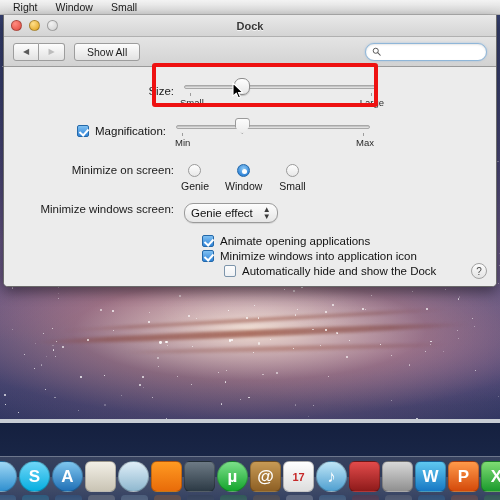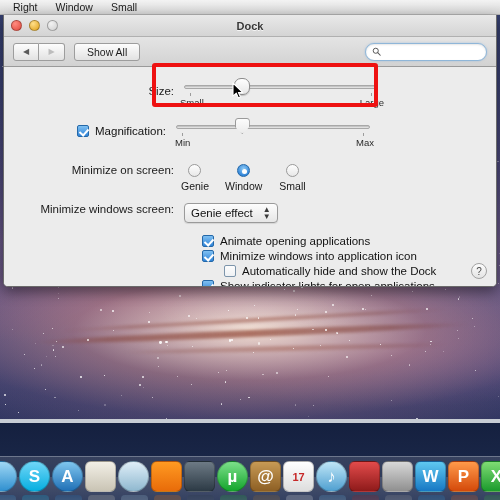--- a/index.html
+++ b/index.html
@@ -845,21 +845,21 @@
           </div>
           <div style="position:relative;">
             <div class="radio" id="rad-right"></div>
             <div class="radlbl" style="left:-9px; width:31px;">Small</div>
           </div>
         </div>
       </div>
 
       <div class="row" id="row-min" style="left:12px; top:136px; width:460px;">
         <div class="lbl" style="width:158px;">Minimize windows screen:</div>
-        <div id="popup" style="margin-left:10px;">
+        <div id="popup" style="margin-left:10px;border-radius:9px;">
           <span>Genie effect</span>
           <span id="popup-arrows">
             <span>▲</span>
             <span>▼</span>
           </span>
         </div>
       </div>
 
       <div id="cblist" style="position:absolute; left:198px; top:166px;">
         <div style="display:flex; align-items:center; height:15px;">
@@ -867,24 +867,20 @@
           <span class="cblabel">Animate opening applications</span>
         </div>
         <div style="display:flex; align-items:center; height:15px;">
           <div class="cb on"></div>
           <span class="cblabel">Minimize windows into application icon</span>
         </div>
         <div style="display:flex; align-items:center; height:15px;padding-left:22px;">
           <div class="cb"></div>
           <span class="cblabel">Automatically hide and show the Dock</span>
         </div>
-        <div style="display:flex; align-items:center; height:15px;">
-          <div class="cb on"></div>
-          <span class="cblabel">Show indicator lights for open applications</span>
-        </div>
       </div>
 
       <div id="helpbtn">?</div>
     </div>
   </div>
 
   <div id="highlight"></div>
 
   <svg id="cursor" viewBox="0 0 12 18">
     <path d="M1,1 L1,14.2 L4.3,11.2 L6.4,16 L8.5,15.1 L6.4,10.6 L10.6,10.4 Z" fill="#000" stroke="#fff" stroke-width="1.1" stroke-linejoin="round"></path>

